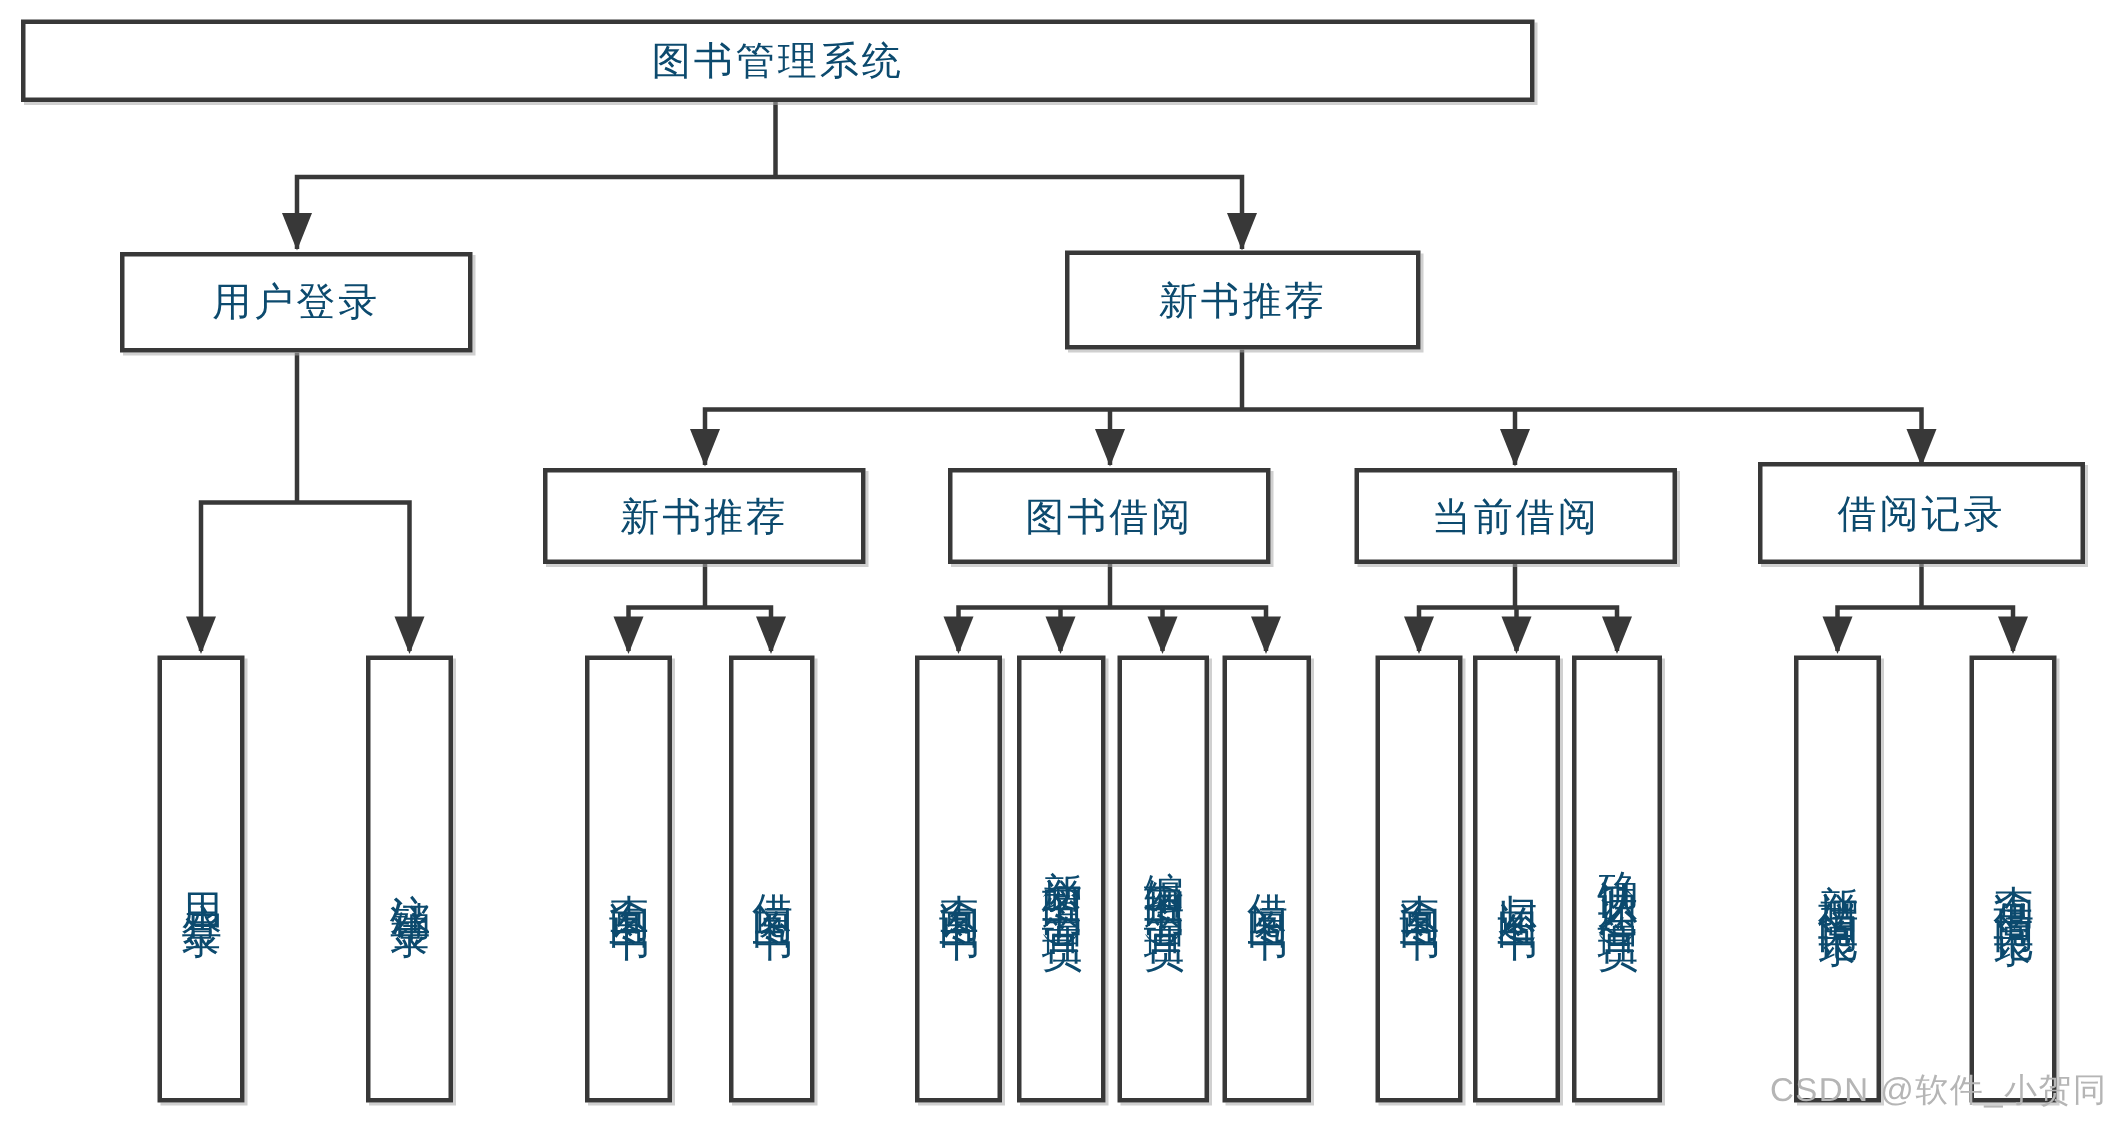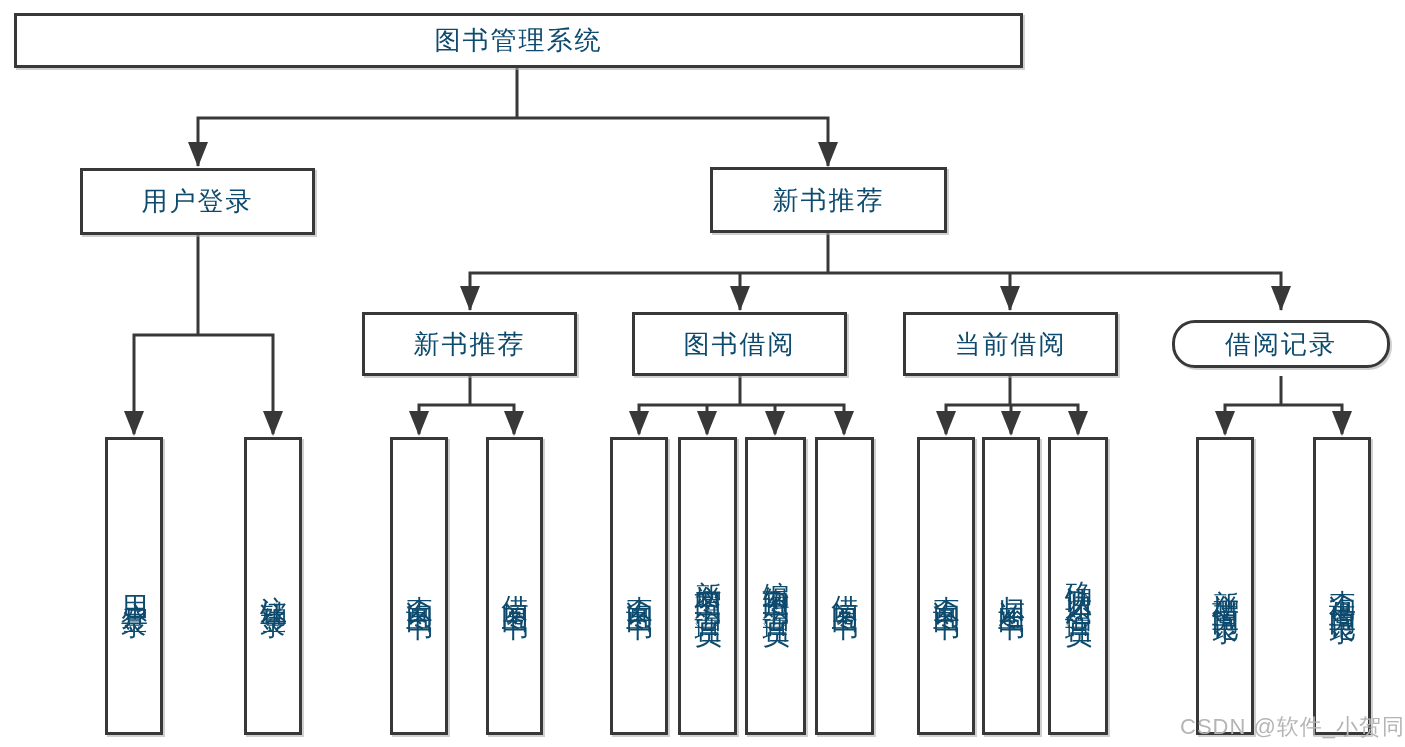--- a/index.html
+++ b/index.html
@@ -115,21 +115,21 @@
   </svg>
 
   <div class="node hbox" style="left:14px; top:13px; width:1009px; height:55px;">图书管理系统</div>
 
   <div class="node hbox" style="left:80px; top:168px; width:235px; height:67px;">用户登录</div>
   <div class="node hbox" style="left:710px; top:167px; width:237px; height:66px;">新书推荐</div>
 
   <div class="node hbox" style="left:362px; top:312px; width:215px; height:64px;text-align:right;">新书推荐</div>
   <div class="node hbox" style="left:632px; top:312px; width:215px; height:64px;font-family:Liberation Serif, serif;">图书借阅</div>
   <div class="node hbox" style="left:903px; top:312px; width:215px; height:64px;">当前借阅</div>
-  <div class="node hbox" style="left:1172px; top:320px; width:218px; height:48px;border-radius:23px;">借阅记录</div>
+  <div class="node hbox" style="left:1172px; top:308px; width:218px; height:68px;">借阅记录</div>
 
   <div class="node leaf" style="left:105px; top:437px; width:58px; height:298px;">用户登录</div>
   <div class="node leaf" style="left:244px; top:437px; width:58px; height:298px;">注销登录</div>
 
   <div class="node leaf" style="left:390px; top:437px; width:58px; height:298px;">查询图书</div>
   <div class="node leaf" style="left:486px; top:437px; width:57px; height:298px;">借阅图书</div>
 
   <div class="node leaf" style="left:610px; top:437px; width:58px; height:298px;">查询图书</div>
   <div class="node leaf" style="left:678px; top:437px; width:59px; height:298px;">新增图书（管理员）</div>
   <div class="node leaf" style="left:745px; top:437px; width:61px; height:298px;">编辑图书（管理员）</div>

